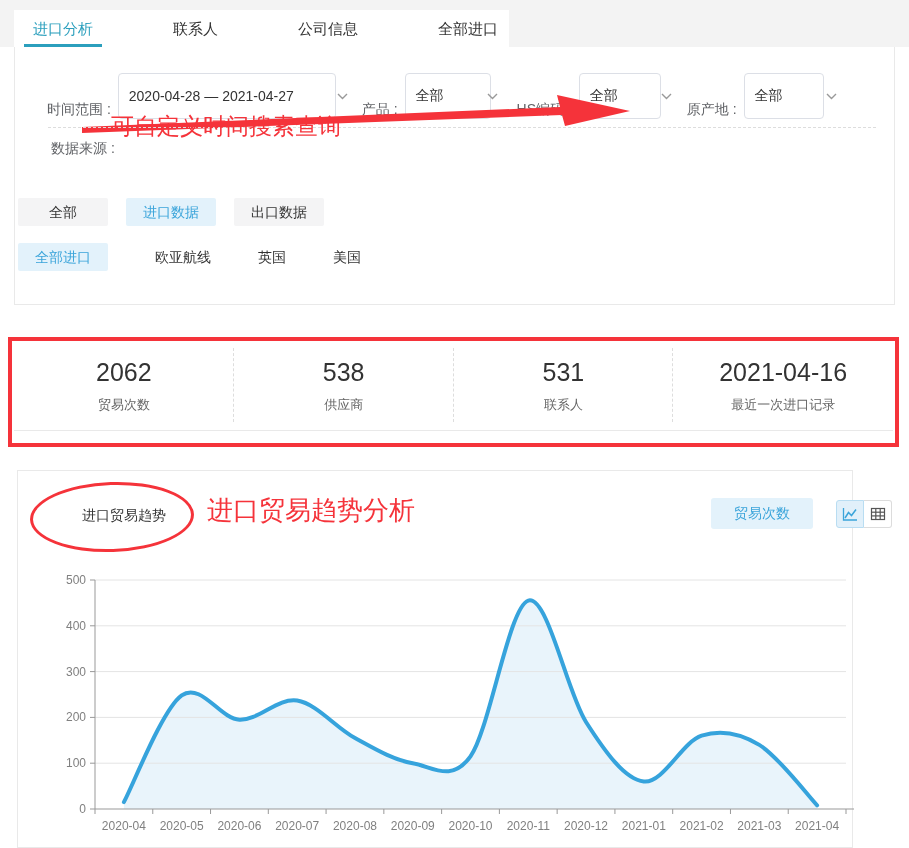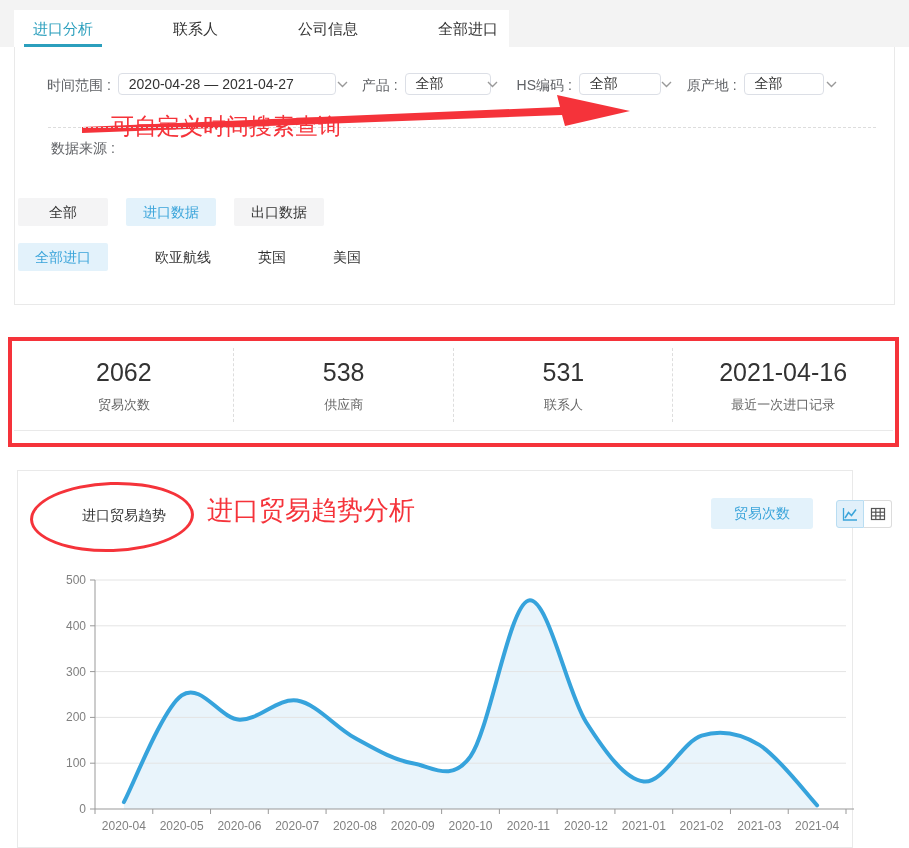--- a/index.html
+++ b/index.html
@@ -17,21 +17,21 @@
   .tab{font-size:15px;color:#333;height:37px;line-height:37px;position:relative;cursor:pointer;white-space:nowrap;}
   .tab.active{color:var(--tab-active);}
   .tab.active::after{content:'';position:absolute;left:-9px;right:-9px;bottom:0;height:3px;background:var(--tab-active);}
 
   
   .card{position:absolute;background:#fff;border:1px solid #e9e9e9;box-sizing:border-box;}
   .filter-card{left:14px;top:47px;width:881px;height:258px;border-top:none;}
 
   .frow{position:absolute;left:32px;top:26px;display:flex;align-items:flex-end;}
   .flabel{font-size:14px;color:#606266;margin-right:7px;white-space:nowrap;}
-  .select{height:22px;border:1px solid #dcdfe6;border-radius:4px;background:#fff;
+  .select{height:46px;border:1px solid #dcdfe6;border-radius:4px;background:#fff;
     display:flex;align-items:center;justify-content:space-between;
     padding:0 10px;font-size:14px;color:#333;box-sizing:border-box;cursor:pointer;white-space:nowrap;gap:37px;}
   .sel-date{width:218px;margin-right:26px;}
   .sel-product{width:86px;margin-right:26px;}
   .sel-hs{width:82px;margin-right:26px;}
   .sel-origin{width:80px;}
   .chev{flex:0 0 auto;margin-left:6px;}
 
   .arrow{position:absolute;left:55px;top:38px;width:570px;height:52px;pointer-events:none;}
   .dashline{position:absolute;left:33px;top:80px;width:828px;height:0;border-top:1px dashed #ddd;}

